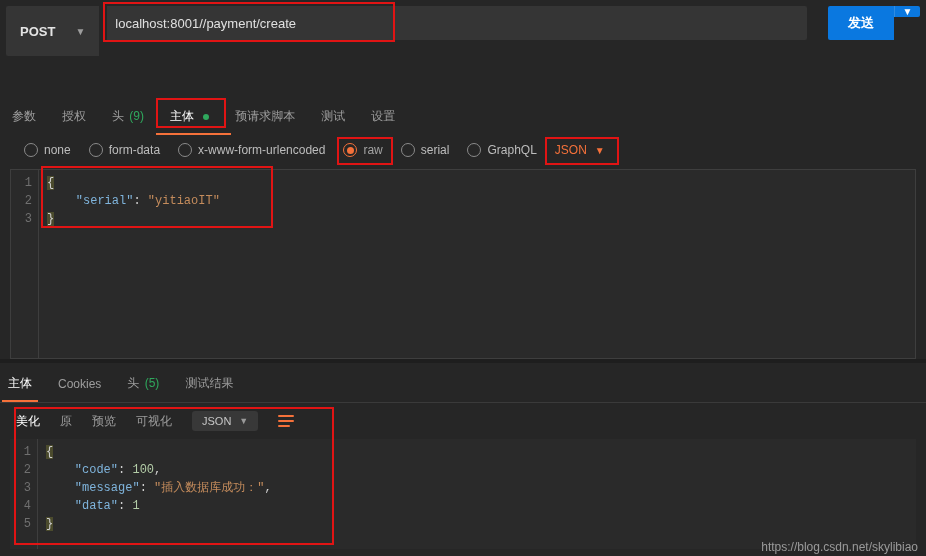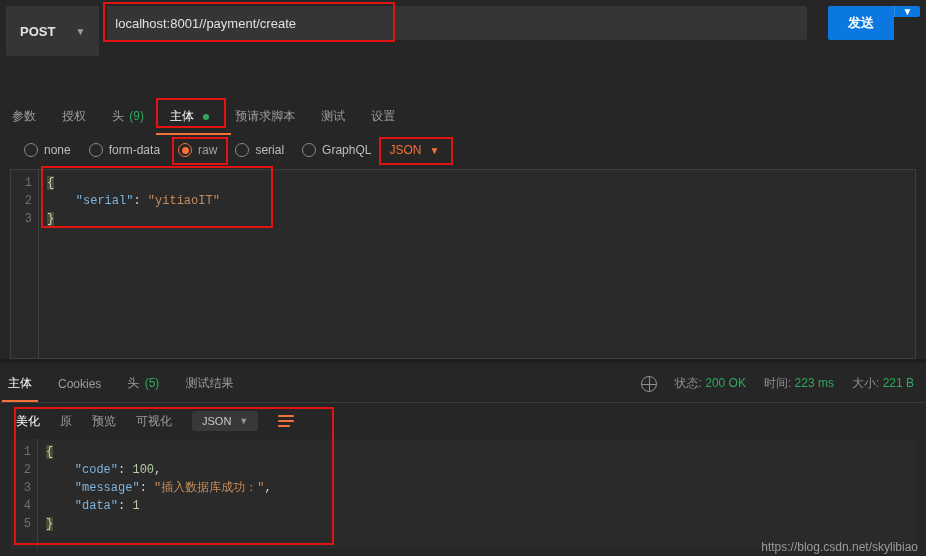--- a/index.html
+++ b/index.html
@@ -266,20 +266,24 @@
 
 <div class="body-types">
   <label class="radio">
     <span class="circle"></span>
     <span class="lbl">none</span>
   </label>
   <label class="radio">
     <span class="circle"></span>
     <span class="lbl">form-data</span>
   </label>
+  <label class="radio">
+    <span class="circle"></span>
+    <span class="lbl">x-www-form-urlencoded</span>
+  </label>
   <label class="radio selected" style="position:relative">
     <span class="circle"></span>
     <span class="lbl">raw</span>
     <div class="red-box" style="left:-6px;top:-6px;width:56px;height:28px;"></div>
   </label>
   <label class="radio">
     <span class="circle"></span>
     <span class="lbl">serial</span>
   </label>
   <label class="radio">
@@ -309,35 +313,20 @@
 
 <div class="resp-tabs">
   <div class="tab active"><span>主体</span></div>
   <div class="tab"><span>Cookies</span></div>
   <div class="tab">
     <span>头</span>
     <span class="count">(5)</span>
   </div>
   <div class="tab"><span>测试结果</span></div>
 
-  <div class="resp-meta">
-    <span class="globe-icon"></span>
-    <span>
-      <span>状态:</span>
-      <span class="val">200 OK</span>
-    </span>
-    <span>
-      <span>时间:</span>
-      <span class="val">223 ms</span>
-    </span>
-    <span>
-      <span>大小:</span>
-      <span class="val">221 B</span>
-    </span>
-  </div>
 </div>
 
 <div class="resp-sub">
   <div class="subtab active"><span>美化</span></div>
   <div class="subtab"><span>原</span></div>
   <div class="subtab"><span>预览</span></div>
   <div class="subtab"><span>可视化</span></div>
   <div class="json-dd">
     <span>JSON</span>
     <span style="font-size:9px;color:#999;">▼</span>

